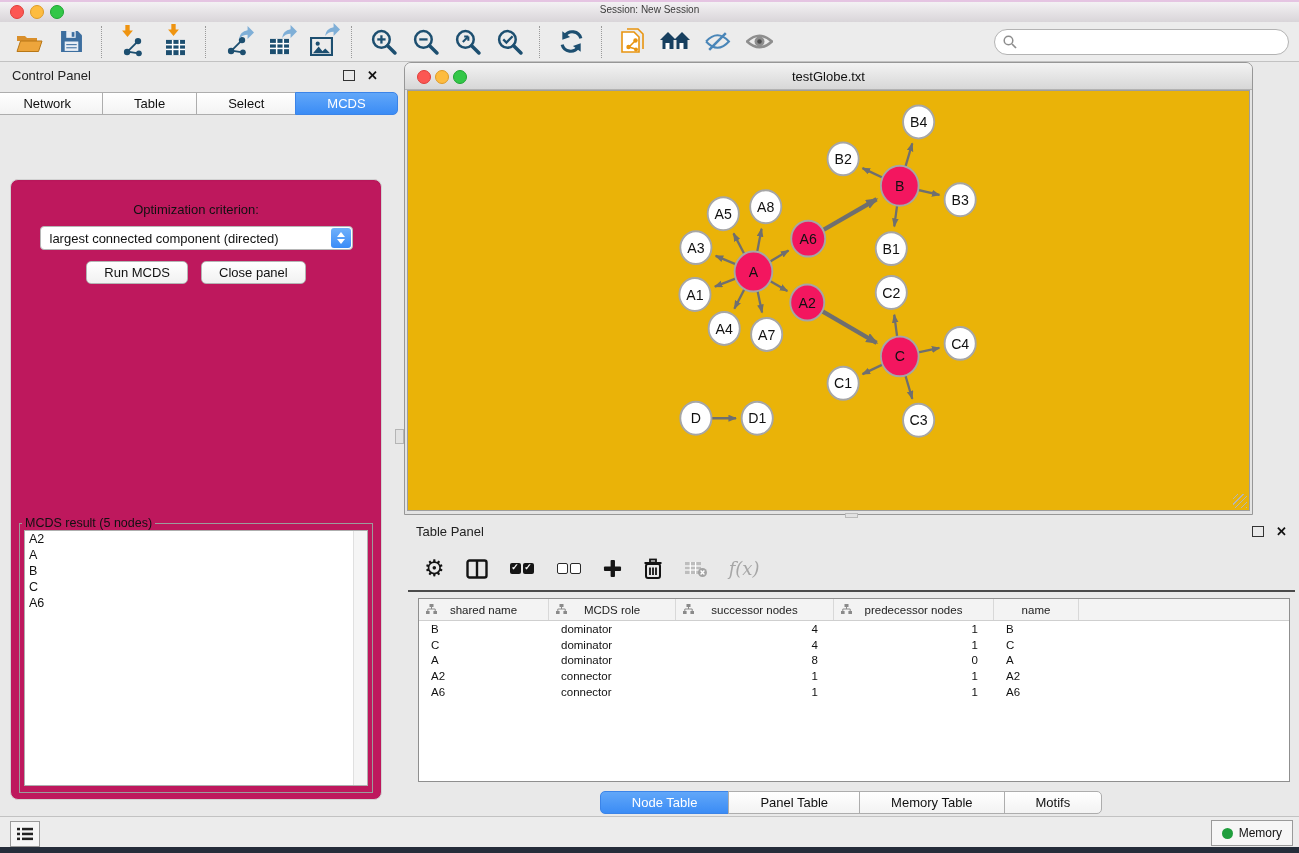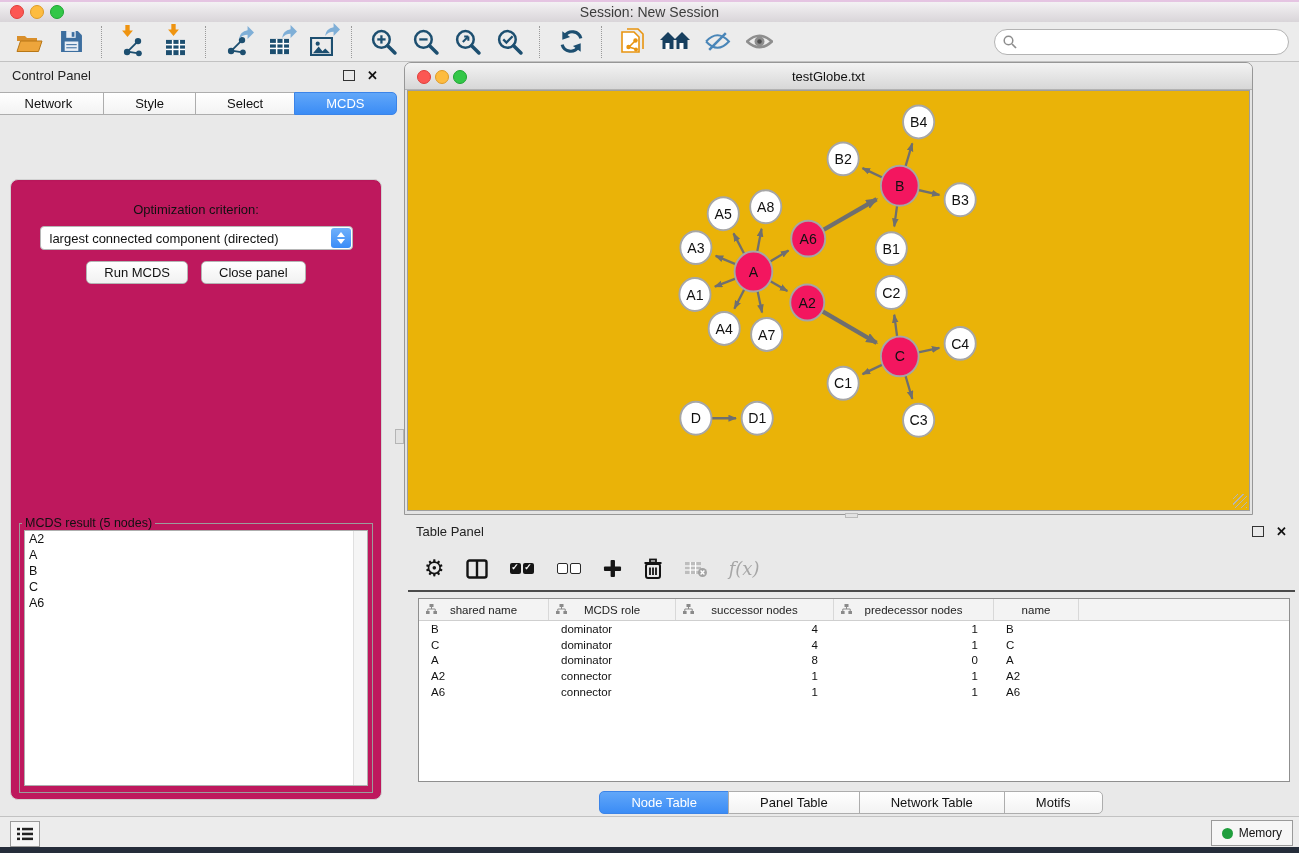--- a/index.html
+++ b/index.html
@@ -4,21 +4,21 @@
 <style>
   html,body{margin:0;padding:0;}
   .app{position:relative;width:1299px;height:853px;background:#e9e9e9;font-family:"Liberation Sans",sans-serif;overflow:hidden;-webkit-font-smoothing:antialiased;}
   
   .titlebar{position:absolute;left:0;top:0;width:100%;height:22px;background:linear-gradient(#f6f4f6,#d9d5d9);border-bottom:1px solid #aaa;}
   .titlebar::before{content:"";position:absolute;left:0;top:0;width:100%;height:2px;background:#e5c4e2;}
   .tl{position:absolute;top:5px;width:12px;height:12px;border-radius:50%;}
   .tl.red{left:10px;background:#fc5753;border:1px solid #df3e3a;}
   .tl.yellow{left:30px;background:#fdbc40;border:1px solid #de9b27;}
   .tl.green{left:50px;background:#33c748;border:1px solid #1da532;}
-  .title-text{position:absolute;width:100%;text-align:center;top:4px;font-size:14px;color:#3c3c3c;}
+  .title-text{position:absolute;width:100%;text-align:center;top:4px;font-size:10px;color:#3c3c3c;}
   
   .toolbar{position:absolute;left:0;top:22px;width:100%;height:40px;background:#ececec;border-bottom:1px solid #c2c2c2;display:flex;align-items:center;padding-left:8px;box-sizing:border-box;}
   .tbtn{width:36px;height:34px;display:flex;align-items:center;justify-content:center;position:relative;flex:0 0 auto;margin:0 3px;}
   .tsep{width:1px;height:32px;border-left:1px dotted #9a9a9a;margin:0 9px;flex:0 0 auto;}
   .ovl{position:absolute;}
   .search-wrap{position:absolute;right:10px;top:7px;width:295px;height:26px;}
   .search-input{width:100%;height:100%;box-sizing:border-box;border:1px solid #b3b3b3;border-radius:13px;background:#fff;padding:0 10px 0 28px;font-size:13px;outline:none;color:#333;}
   .search-mag{position:absolute;left:9px;top:6px;}
   
   .panel-header{display:flex;align-items:center;height:26px;padding:0 12px;}
@@ -270,21 +270,21 @@
   </div>
 
   <div class="cp">
     <div class="panel-header">
       <span class="panel-title">Control Panel</span>
       <span class="float-icon"></span>
       <span class="close-icon">✕</span>
     </div>
     <div class="tabs cp-tabs" id="cp-tabs">
         <div class="tab">Network</div>
-        <div class="tab">Style</div>
+        <div class="tab">Table</div>
         <div class="tab">Select</div>
         <div class="tab sel">MCDS</div>
       </div>
     <div class="cp-body">
       <div class="opt-label">Optimization criterion:</div>
       <div class="criterion">
         <span>largest connected component (directed)</span>
         <span class="stepper">
             <span class="chev-up"></span>
             <span class="chev-dn"></span>
@@ -573,21 +573,21 @@
             <div class="td l" style="width: 127px;">connector</div>
             <div class="td r" style="width: 158px;">1</div>
             <div class="td r" style="width: 160px;">1</div>
             <div class="td l" style="width: 85px;">A6</div>
           </div>
         </div>
     </div>
     <div class="tabs tp-tabs" id="tp-tabs">
         <div class="tab sel">Node Table</div>
         <div class="tab">Panel Table</div>
-        <div class="tab">Network Table</div>
+        <div class="tab">Memory Table</div>
         <div class="tab">Motifs</div>
       </div>
   </div>
 
   <div class="statusbar">
     <span class="sb-left-btn">
       <svg width="16" height="14" viewBox="0 0 16 14">
           <g fill="#222">
             <rect x="0" y="0.8" width="3" height="2.5"></rect>
             <rect x="5" y="0.8" width="11" height="2.5"></rect>

